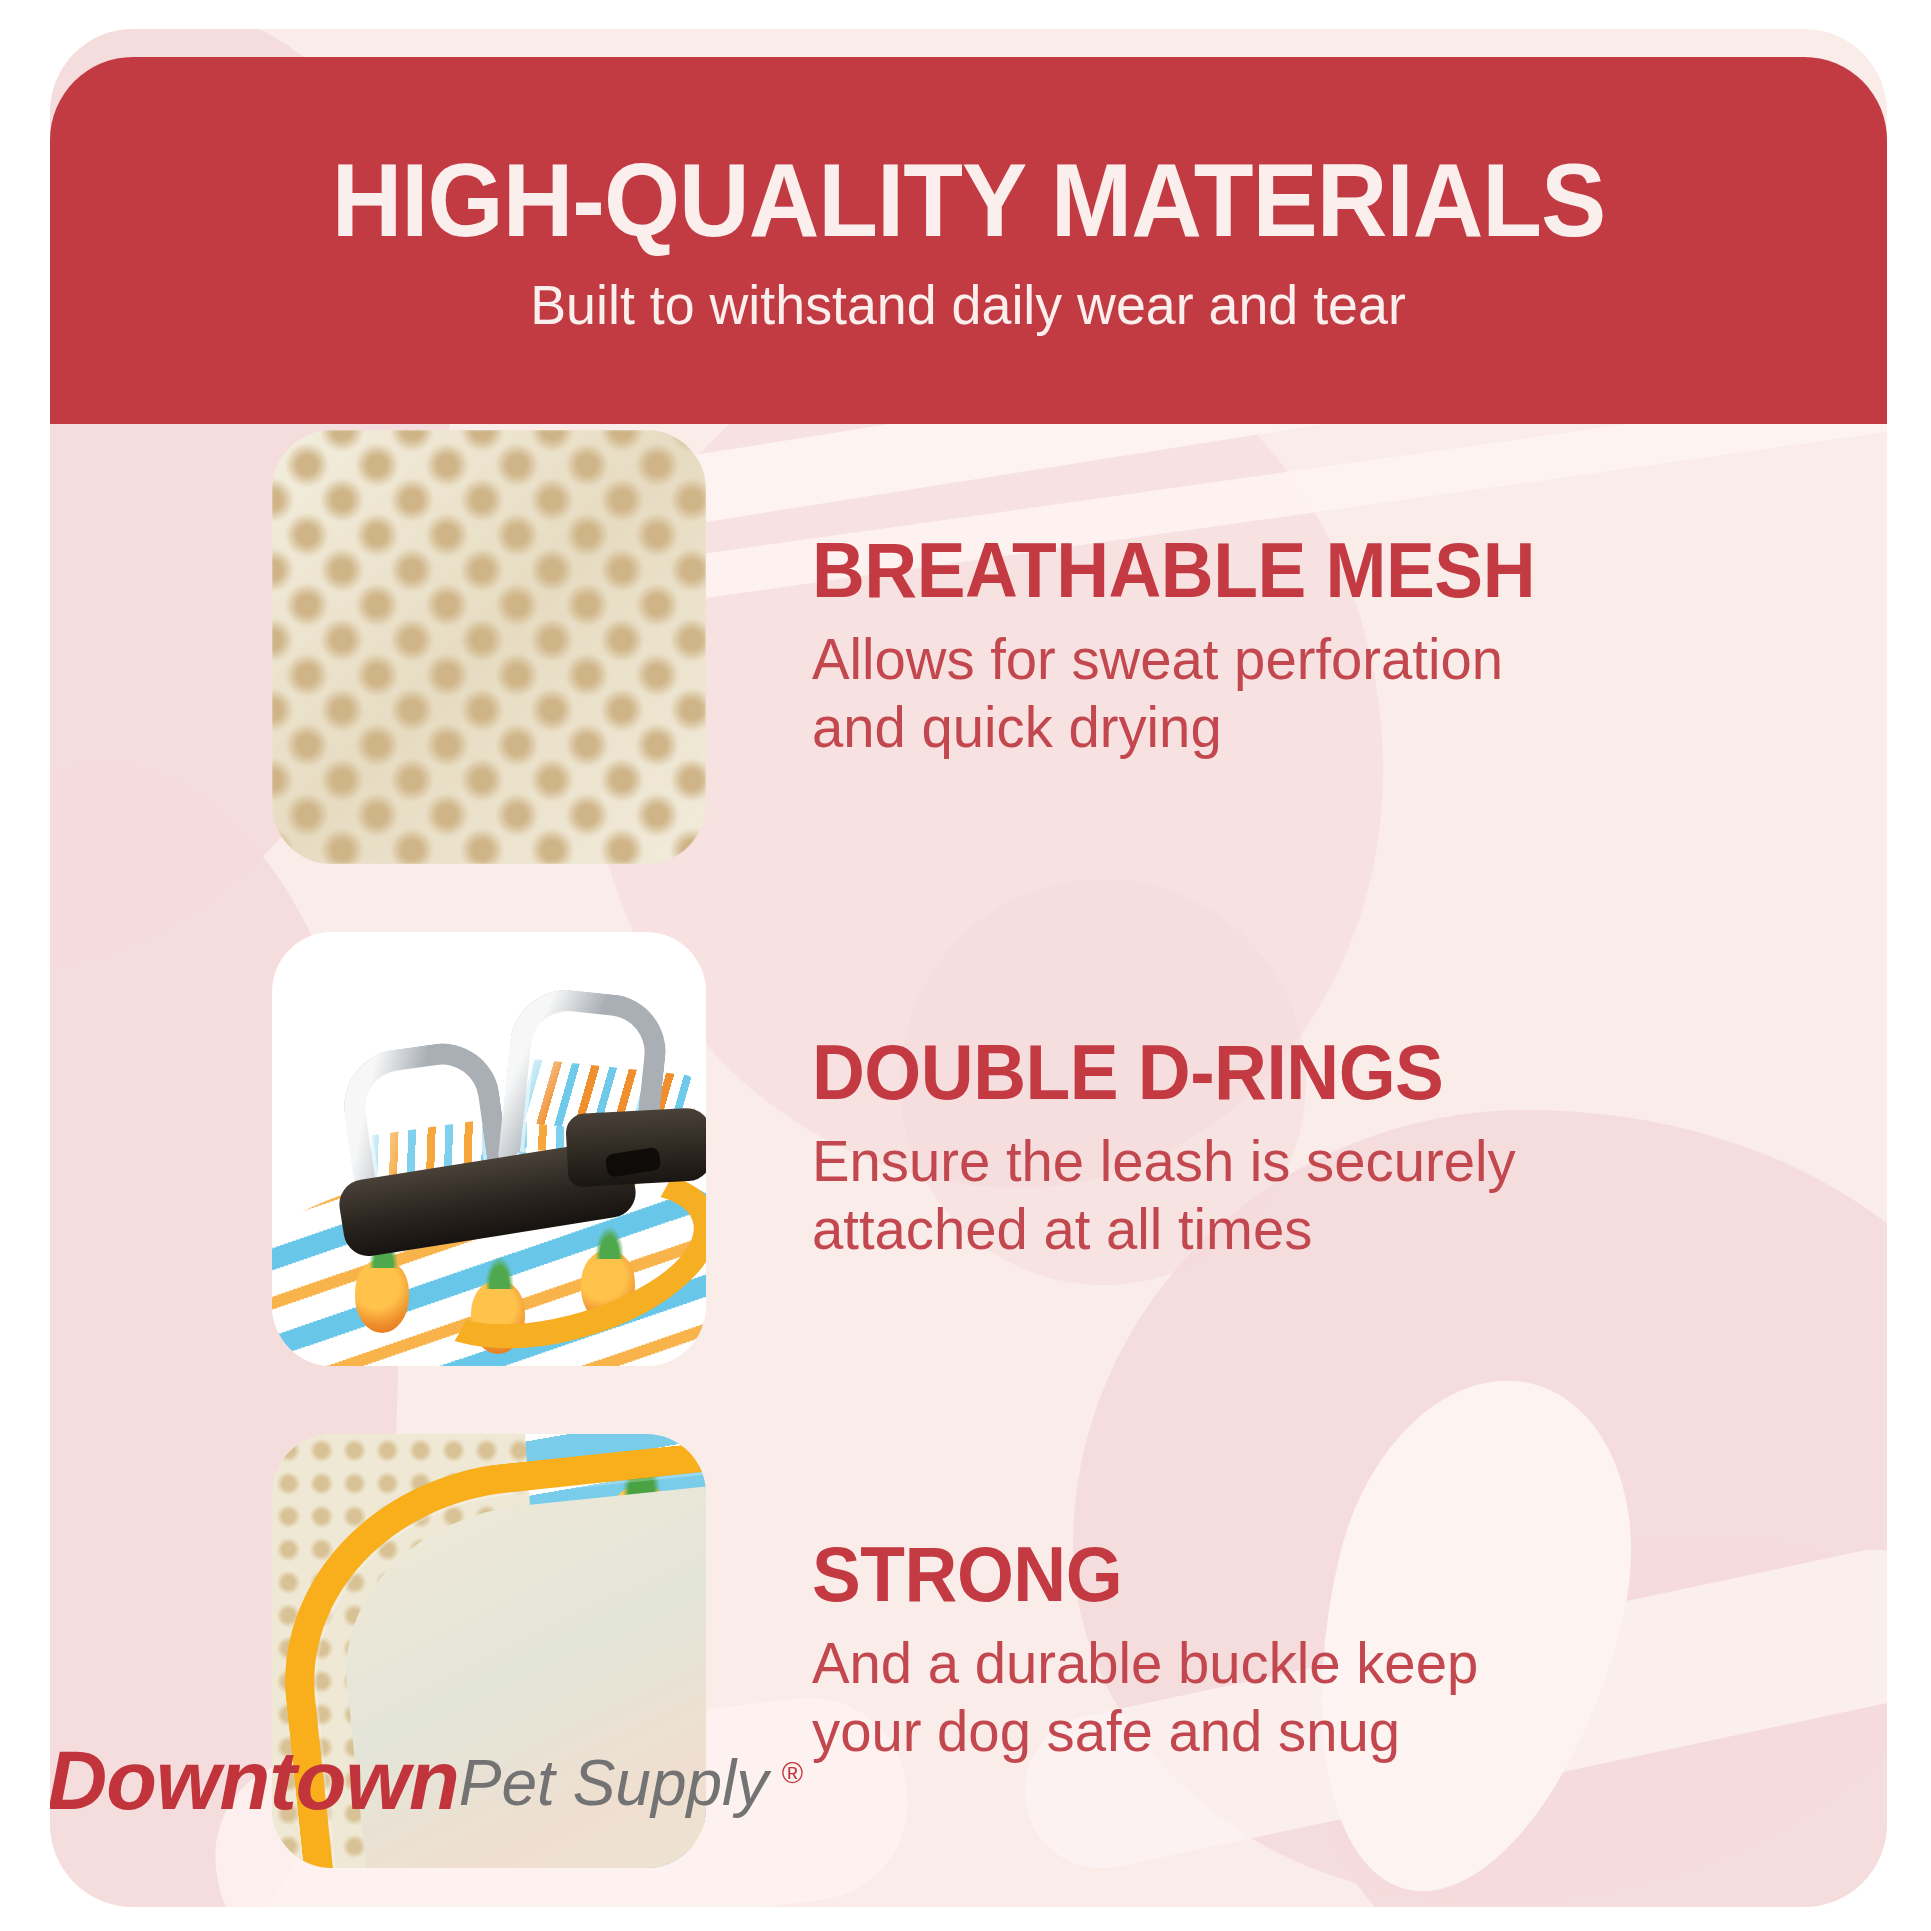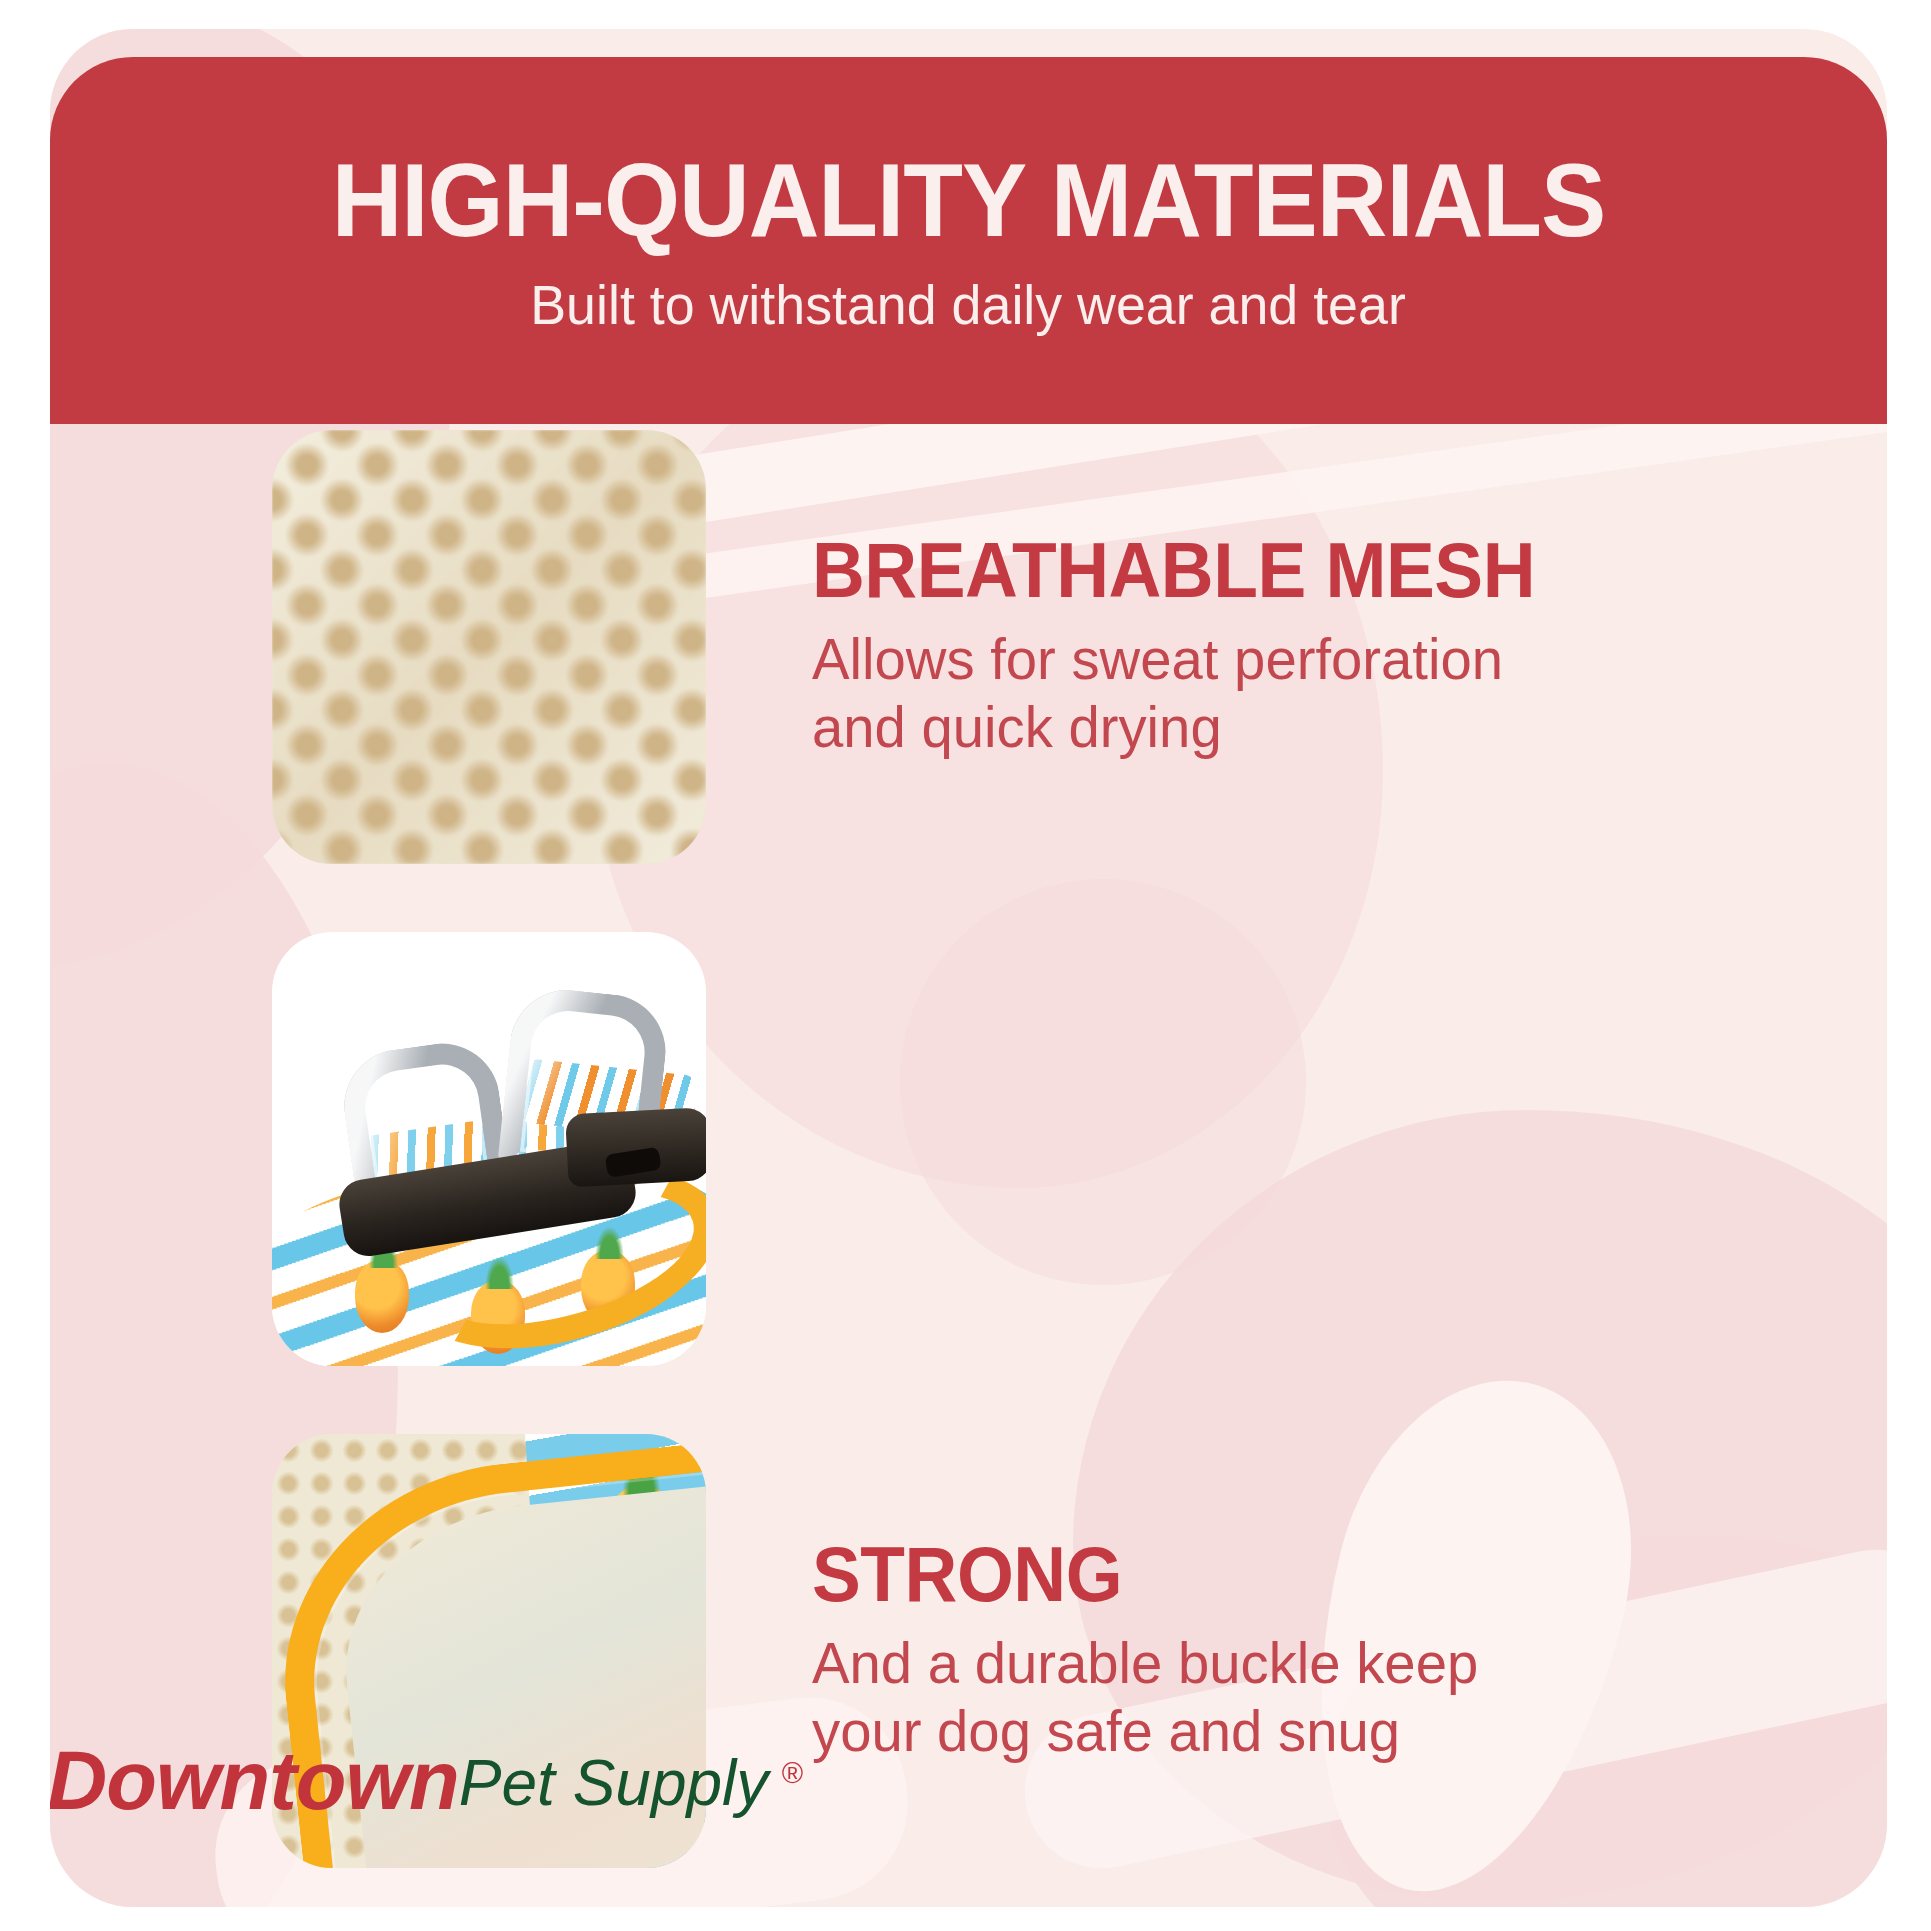--- a/index.html
+++ b/index.html
@@ -189,21 +189,21 @@
     transform:translateX(-9.7px);
   }
   .logo-top{
     color:#C2343C;font-size:83px;font-weight:bold;font-style:italic;
     line-height:1;letter-spacing:-1px;
   }
   .logo-bottom{
     display:flex;align-items:flex-start;gap:13.5px;margin-top:5.8px;
   }
   .logo-bottom .lb-text{
-    color:#14532d;font-size:64px;font-style:italic;font-weight:400;line-height:1;
+    color:#737373;font-size:64px;font-style:italic;font-weight:400;line-height:1;
   }
   .logo-bottom .lb-reg{
     color:#C2343C;font-size:29px;line-height:1;margin-top:7.7px;
   }
 </style>
 </head>
 <body>
 
 <div id="root">
   <div class="panel">
@@ -250,20 +250,25 @@
             <div class="strapweb2"></div>
             <div class="dring dring-1">
                 <i></i>
               </div>
             <div class="dring dring-2">
                 <i></i>
               </div>
             <div class="buckle"></div>
           </div>
         </div>
+        <div class="copy">
+          <div class="feat-title">DOUBLE D-RINGS</div>
+          <div class="feat-desc">Ensure the leash is securely</div>
+          <div class="feat-desc">attached at all times</div>
+        </div>
       </div>
 
       <div class="row">
         <div class="thumb">
           <div class="strong">
             <div class="st-mesh"></div>
             <div class="st-print"></div>
             <div class="st-pine" style="right:29px;top:52px;"></div>
             <div class="st-pine" style="right:56px;top:222px;"></div>
             <div class="st-panel"></div>

